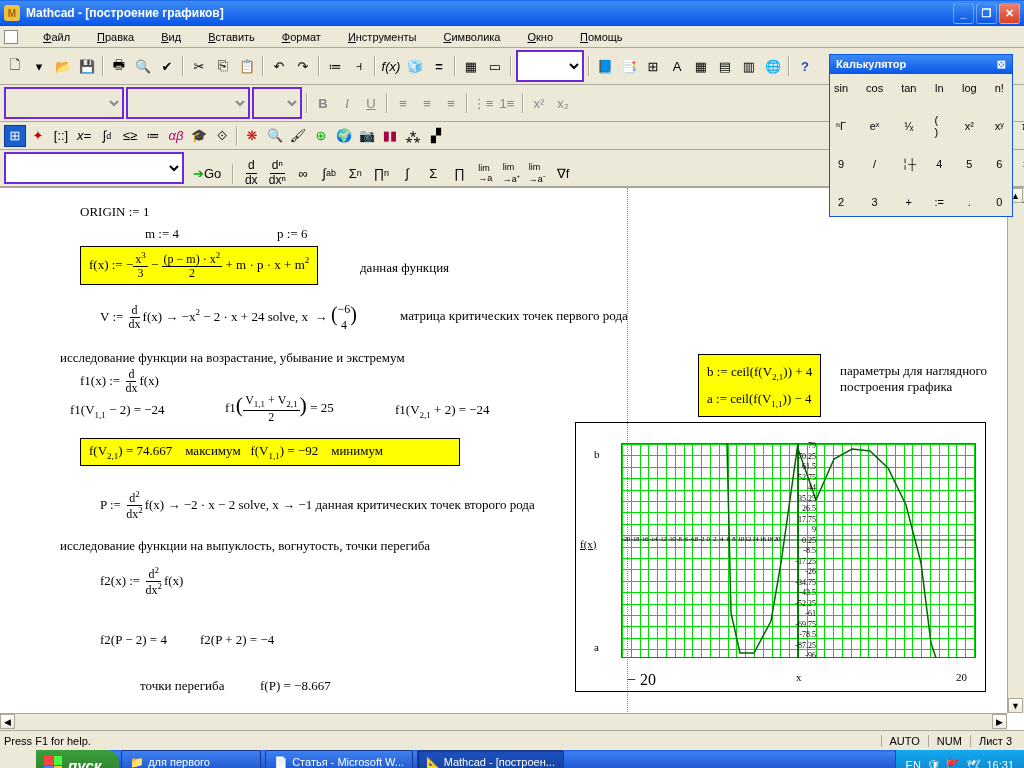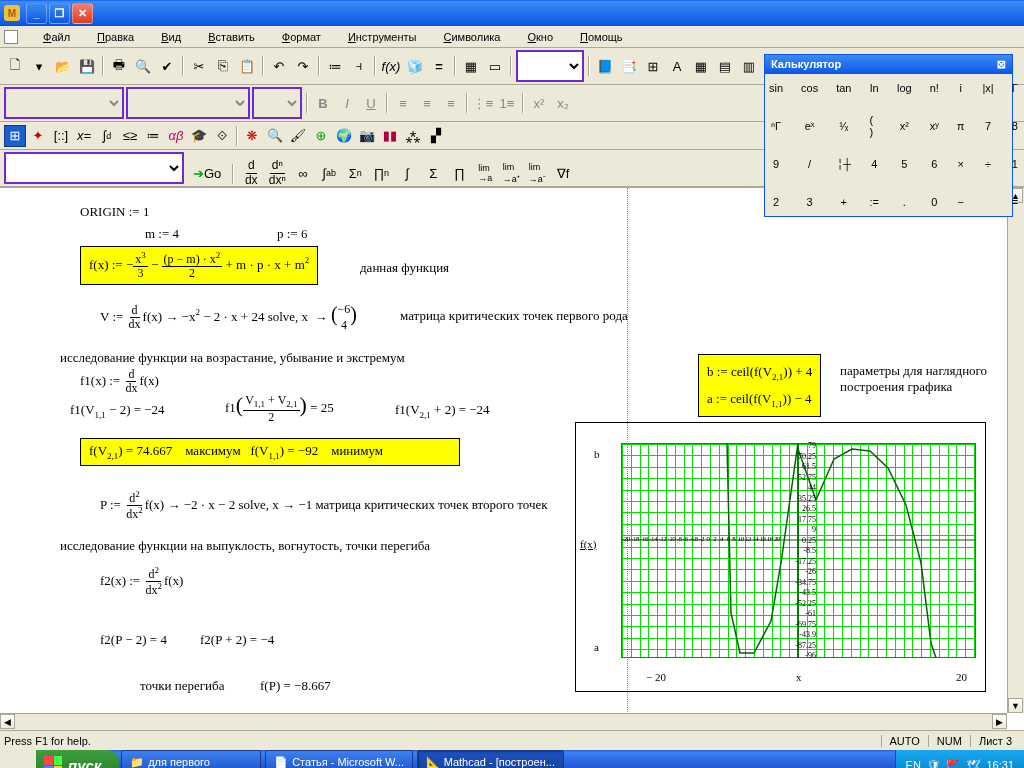--- a/index.html
+++ b/index.html
@@ -40,21 +40,21 @@
 .frac .den { padding: 0 2px; }
 sub { font-size: 9px; }
 sup { font-size: 9px; }
 
 .graphbox { position: absolute; border: 1px solid black; }
 .graphbox .grid { background-image:
   repeating-linear-gradient(to right, #0d0 0, #0d0 1px, transparent 1px, transparent 8.8px),
   repeating-linear-gradient(to bottom, #0d0 0, #0d0 1px, transparent 1px, transparent 11.4px);
   position: absolute; }
 
-.calcpanel { position: absolute; right: 11px; top: 54px; width: 249px; background: #ece9d8; border: 1px solid #0a57e8; z-index: 5; }
+.calcpanel { position: absolute; right: 11px; top: 54px; width: 184px; background: #ece9d8; border: 1px solid #0a57e8; z-index: 5; }
 .calcpanel .cpheader { background: linear-gradient(to bottom, #3d8bf2, #0a57e8); color: white; padding: 3px 6px; font-weight: bold; font-size: 11px; display: flex; justify-content: space-between; }
 .calcpanel .cpbody { padding: 4px; display: grid; grid-template-columns: repeat(9, 1fr); gap: 18px; }
 .calcpanel .cpbtn { height: 20px; display: flex; align-items: center; justify-content: center; font-size: 11px; font-family: Arial; cursor: pointer; }
 
 .scrolltrack-v { position: absolute; right: 0; top: 0; bottom: 17px; width: 17px; background: #ece9d8; border-left: 1px solid #aca899; }
 .scrolltrack-h { position: absolute; left: 0; right: 17px; bottom: 0; height: 17px; background: #ece9d8; border-top: 1px solid #aca899; }
 .sbtn { width: 15px; height: 15px; background: linear-gradient(#fff,#ece9d8); border: 1px solid #aca899; position: absolute; display:flex; align-items:center; justify-content:center; font-size:9px; }
 
 .statusbar { height: 20px; background: #ece9d8; border-top: 1px solid #aca899; display: flex; align-items: center; font-size: 11px; padding: 0 4px; }
 .statusbar .spacer { flex: 1; }
@@ -67,20 +67,21 @@
 .startbtn .flag span:nth-child(3){background:#48f;} .startbtn .flag span:nth-child(4){background:#fc4;}
 .taskitem { height: 24px; margin: 0 2px; padding: 0 8px; background: linear-gradient(to bottom, #3c81f3, #1d52c7); color: white; display: flex; align-items: center; gap: 4px; font-size: 11px; border-radius: 2px; min-width: 140px; border: 1px solid #1a3a88; }
 .taskitem.active { background: linear-gradient(to bottom, #1d52c7, #16408f); box-shadow: inset 1px 1px 2px #0005; }
 .tray { margin-left: auto; background: linear-gradient(to bottom, #14a8f0, #0d7bc0); height: 30px; display: flex; align-items: center; padding: 0 10px; color: white; font-size: 11px; gap: 6px; border-left: 1px solid #0a5a90; }
 </style>
 </head>
 <body>
 
 <div class="titlebar">
   <span class="icon">M</span>
+  <span class="title">Mathcad - [построение графиков]</span>
   <div class="winbtns">
     <div class="winbtn">_</div>
     <div class="winbtn">❐</div>
     <div class="winbtn close">✕</div>
   </div>
 </div>
 
 <div class="menubar">
   <span class="mdi-icon"></span>
   <span class="menu">Файл</span>
@@ -278,21 +279,21 @@
   <div class="math" style="left:395px;top:214px"><span>f1(V</span><sub>2,1</sub><span> + 2) = −24</span></div>
 
   <div class="math hl" style="left:80px;top:250px;width:380px">
     <span>f(V</span><sub>2,1</sub><span>) = 74.667</span>&nbsp;&nbsp;&nbsp;&nbsp;<span>максимум</span>&nbsp;&nbsp;&nbsp;<span>f(V</span><sub>1,1</sub><span>) = −92</span>&nbsp;&nbsp;&nbsp;&nbsp;<span>минимум</span>
   </div>
 
   <div class="math" style="left:100px;top:302px">
     <span>P := </span><span class="frac">
         <span class="num">d<sup>2</sup></span>
         <span class="den">dx<sup>2</sup></span>
-      </span><span>f(x) → −2 · x − 2 solve, x  → −1 </span><span>матрица критических точек второго точек</span>
+      </span><span>f(x) → −2 · x − 2 solve, x  → −1 </span><span>данная критических точек второго рода</span>
   </div>
 
   <div class="math" style="left:60px;top:350px">исследование функции на выпуклость, вогнутость, точки перегиба</div>
 
   <div class="math" style="left:100px;top:378px">
     <span>f2(x) := </span><span class="frac">
         <span class="num">d<sup>2</sup></span>
         <span class="den">dx<sup>2</sup></span>
       </span>f(x)
   </div>
@@ -315,21 +316,21 @@
     <div class="grid" style="left:45px;top:20px;width:355px;height:215px;border:1px solid #090"></div>
 
     <svg style="position:absolute;left:45px;top:20px" width="355" height="215">
       <polyline fill="none" stroke="#006600" stroke-width="1.5" points="106,0 110,170 119,210 133,210 150,178 160,120 177,0 177,215 177,6 195,57 213,16 231,6 249,8 267,25 285,62 300,120 310,200 315,215"></polyline>
       <line x1="0" y1="97" x2="355" y2="97" stroke="#006600"></line>
       <line x1="177" y1="0" x2="177" y2="215" stroke="#006600"></line>
     </svg>
     <div class="math" style="left:18px;top:25px;font-size:11px">b</div>
     <div class="math" style="left:18px;top:218px;font-size:11px">a</div>
     <div class="math" style="left:4px;top:115px;font-size:11px"><u>f(x)</u></div>
-    <div class="math" style="left:70px;top:248px;font-size:11px">− 20</div>
+    <div class="math" style="left:51px;top:248px;font-size:16px">− 20</div>
     <div class="math" style="left:380px;top:248px;font-size:11px">20</div>
     <div class="math" style="left:220px;top:248px;font-size:11px">x</div>
 
     <div style="position:absolute;left:210px;top:18px;font-size:8px;font-family:serif;line-height:10.5px;text-align:right;width:30px">
       <div>79</div>
         <div>70.25</div>
         <div>61.5</div>
         <div>52.75</div>
         <div>44</div>
         <div>35.25</div>
@@ -338,21 +339,21 @@
         <div>9</div>
         <div>0.25</div>
         <div>-8.5</div>
         <div>-17.25</div>
         <div>-26</div>
         <div>-34.75</div>
         <div>-43.5</div>
         <div>-52.25</div>
         <div>-61</div>
         <div>-69.75</div>
-        <div>-43.9</div>
+        <div>-78.5</div>
         <div>-87.25</div>
         <div>-96</div>
     </div>
     <div style="position:absolute;left:46px;top:112px;font-size:7px;font-family:serif;letter-spacing:-0.5px;white-space:nowrap">
       <span>-20</span> <span>-18</span> <span>-16</span> <span>-14</span> <span>-12</span> <span>-10</span> <span>-8</span> <span>-6</span> <span>-4.8</span> <span>-2</span>&nbsp; <span>0</span>&nbsp;&nbsp; <span>2</span>&nbsp;&nbsp; <span>4</span>&nbsp;&nbsp; <span>6</span>&nbsp; <span>8</span>&nbsp; <span>10</span> <span>12</span> <span>14</span> <span>16</span> <span>18</span> <span>20</span>
     </div>
   </div>
 
   <div class="scrolltrack-v">
     <div class="sbtn" style="top:0">▲</div>

